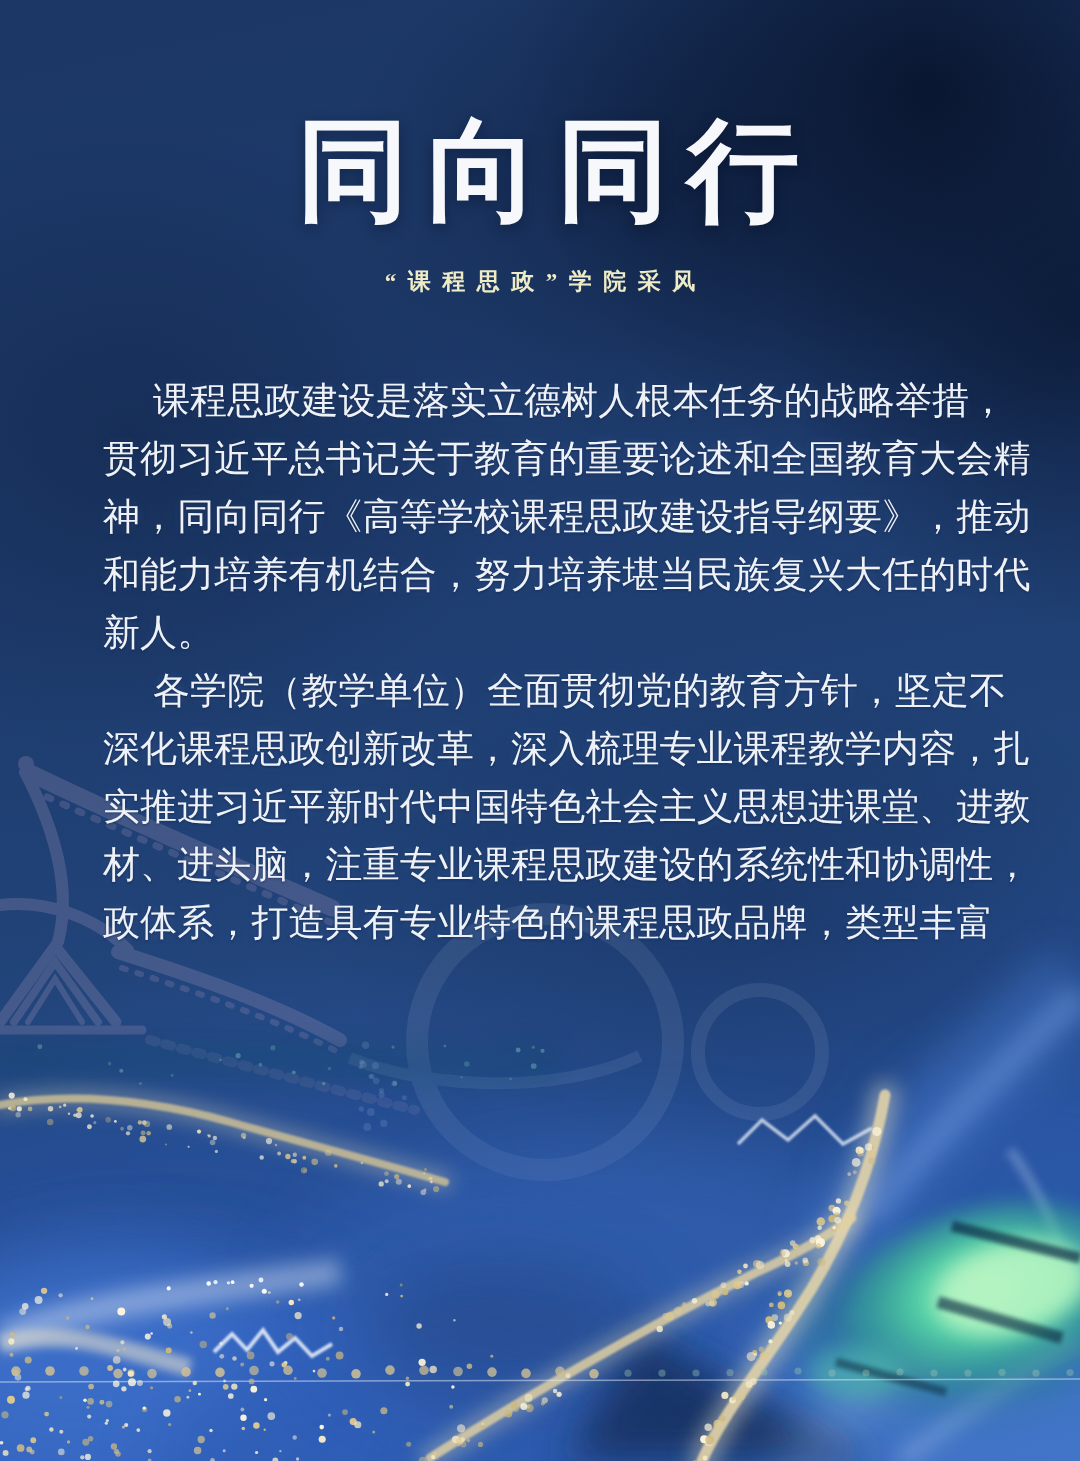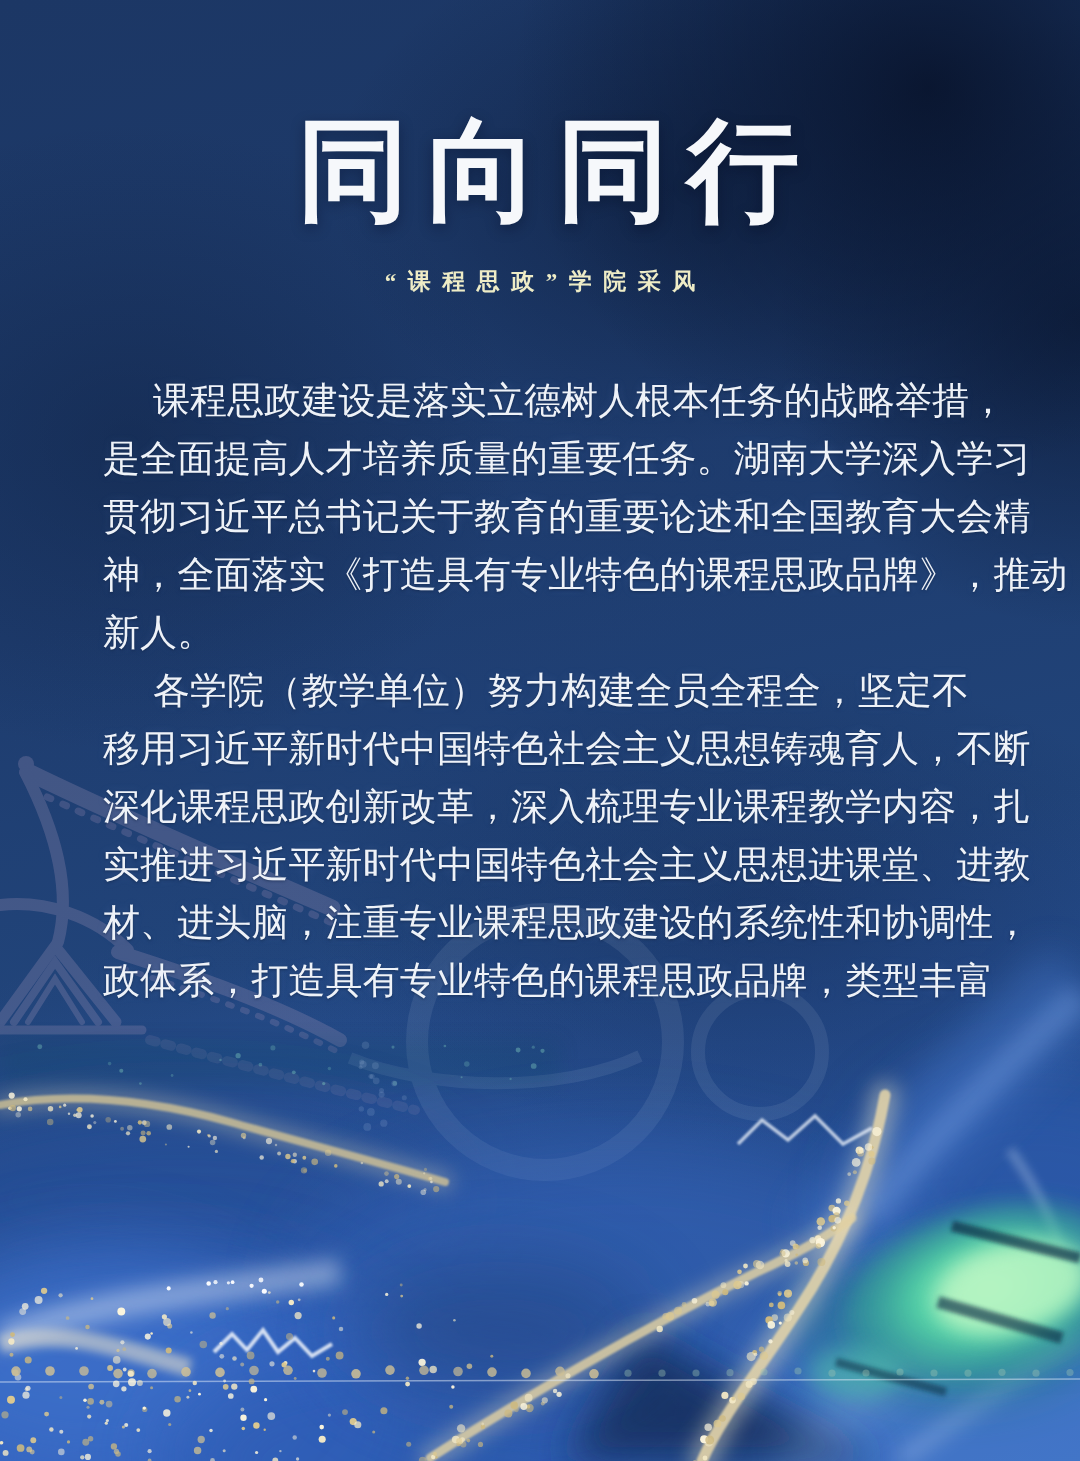--- a/index.html
+++ b/index.html
@@ -570,25 +570,24 @@
         <circle cx="365.5" cy="1045.2" r="3.75" fill="#bcd0e8" opacity="0.15"></circle>
         <circle cx="367.3" cy="1126.9" r="3.97" fill="#bcd0e8" opacity="0.15"></circle>
       </g>
   </svg>
 
   <h1 class="title">同向同行</h1>
   <div class="subtitle">“课程思政”学院采风</div>
 
   <div class="body-text">
       <div class="line first">课程思政建设是落实立德树人根本任务的战略举措，</div>
-      <div class="line">是全面提高人才培养质量的重要任务。湖南大学深入学习</div>
       <div class="line">贯彻习近平总书记关于教育的重要论述和全国教育大会精</div>
-      <div class="line">神，全面落实《打造具有专业特色的课程思政品牌》，推动</div>
+      <div class="line">神，同向同行《高等学校课程思政建设指导纲要》，推动</div>
+      <div class="line">和能力培养有机结合，努力培养堪当民族复兴大任的时代</div>
       <div class="line">新人。</div>
-      <div class="line first">各学院（教学单位）努力构建全员全程全，坚定不</div>
-      <div class="line">移用习近平新时代中国特色社会主义思想铸魂育人，不断</div>
+      <div class="line first">各学院（教学单位）全面贯彻党的教育方针，坚定不</div>
       <div class="line">深化课程思政创新改革，深入梳理专业课程教学内容，扎</div>
       <div class="line">实推进习近平新时代中国特色社会主义思想进课堂、进教</div>
       <div class="line">材、进头脑，注重专业课程思政建设的系统性和协调性，</div>
       <div class="line">政体系，打造具有专业特色的课程思政品牌，类型丰富</div>
     </div>
 
 </div>
 
 </body></html>

